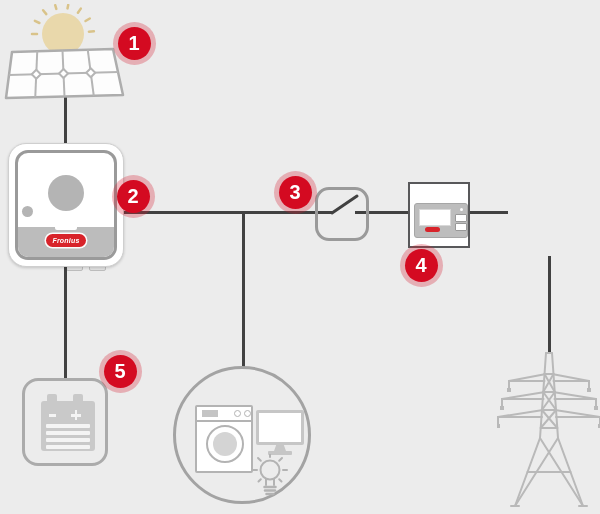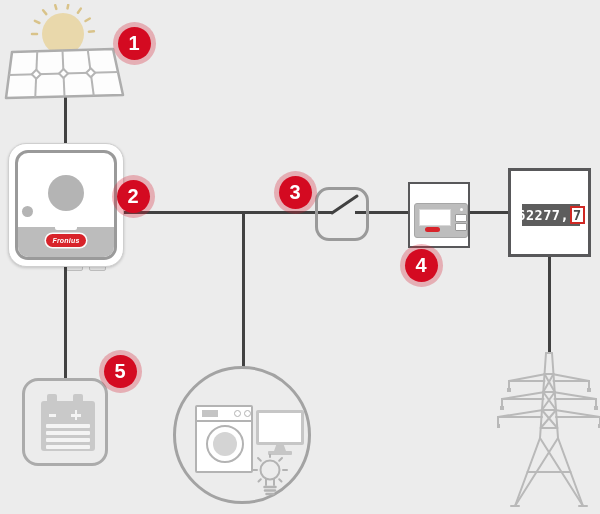--- a/index.html
+++ b/index.html
@@ -123,26 +123,20 @@
   <div class="box sm-box" style="left:408px;top:182px;width:62px;height:66px;">
     <div class="sm-panel">
       <div class="sm-display"></div>
       <div class="sm-logo"></div>
       <div class="sm-btn" style="top:10px;"></div>
       <div class="sm-btn" style="top:19px;"></div>
       <div class="sm-dot"></div>
     </div>
   </div>
 
-  <div class="box um-box" style="left:508px;top:168px;width:83px;height:89px;">
-    <div class="um-display">
-      <span>62277,</span>
-        <span class="um-decimal">7</span>
-    </div>
-  </div>
 
   <div class="box bat-box" style="left:22px;top:378px;width:86px;height:88px;">
     <div class="bat-term" style="left:22px;"></div>
     <div class="bat-term" style="left:48px;"></div>
     <div class="bat-body">
       <div class="bat-minus"></div>
       <div class="bat-plus-h"></div>
       <div class="bat-plus-v"></div>
       <div class="bat-stripe" style="top:23px;"></div>
       <div class="bat-stripe" style="top:30px;"></div>

